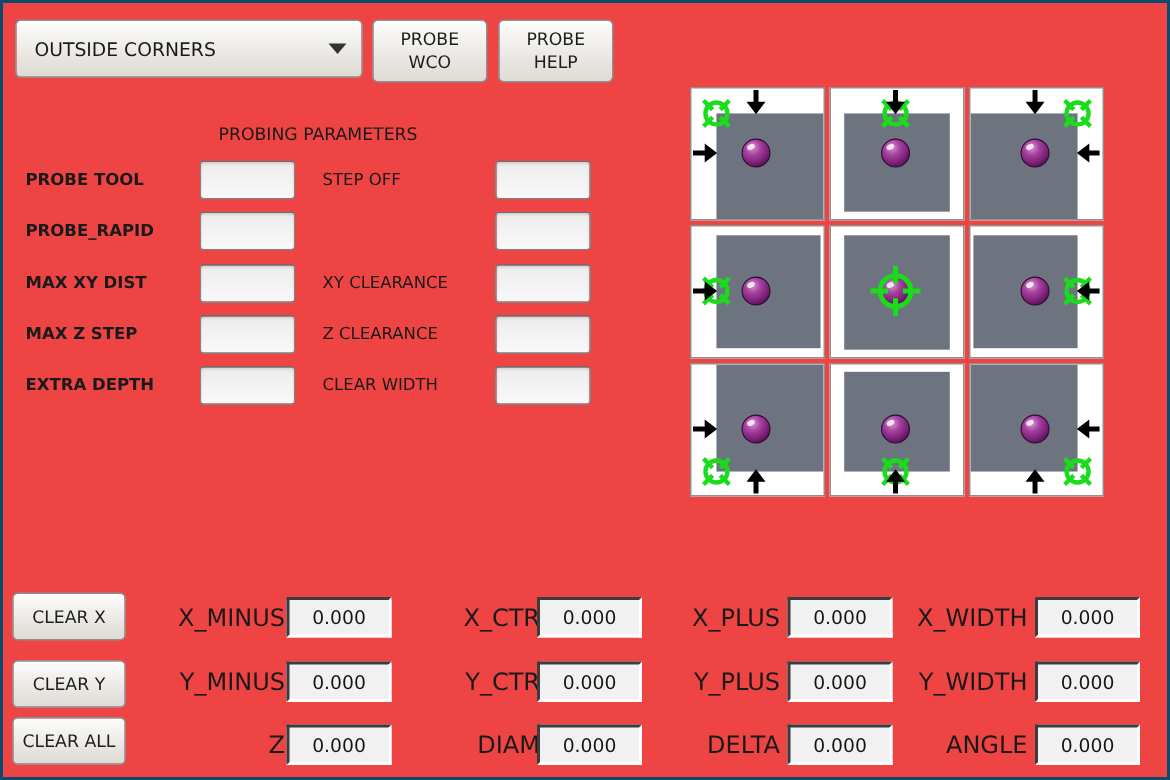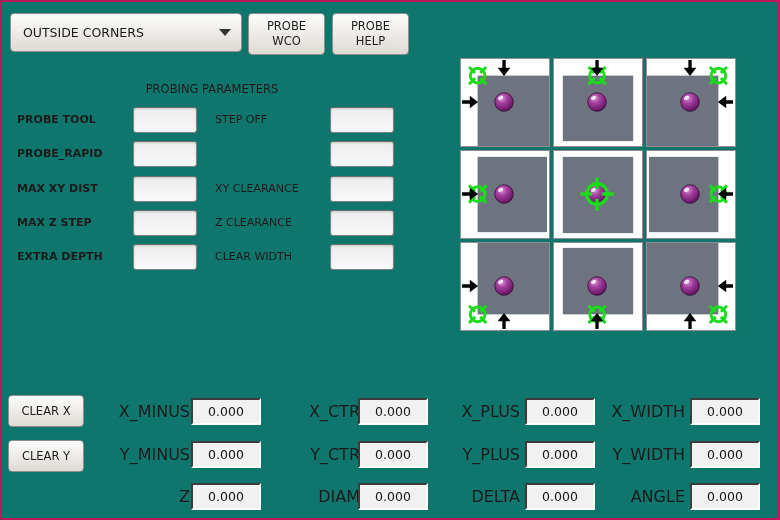--- a/index.html
+++ b/index.html
@@ -1,18 +1,18 @@
 <!DOCTYPE html>
 <html><head>
 <meta charset="utf-8">
 <style>
   html,body { margin:0; padding:0; background:#9a9a9a; }
   .window {
     position:relative; width:780px; height:520px;
-    background:#0f766e; border:2px solid #be185d; box-sizing:border-box;
+    background:#ef4444; border:2px solid #0c4a6e; box-sizing:border-box;
     font-family:"DejaVu Sans","Liberation Sans",sans-serif; color:#1a1a1a;
     overflow:hidden;
   }
   
   .raised {
     background:linear-gradient(#fdfdfc,#efedea 45%,#dedad4);
     border:1px solid #8f8f8f; border-radius:4px;
     box-shadow:inset 0 1px 0 #ffffff;
   }
   .btn {
@@ -229,20 +229,21 @@
         <use href="#chS" transform="translate(73,73)"></use>
         <use href="#arrL"></use>
           <use href="#arrU"></use>
       </svg>
     </div>
 
   </div>
 
   <div class="btn raised clear-btn" style="top:393px">CLEAR X</div>
   <div class="btn raised clear-btn" style="top:438px">CLEAR Y</div>
+  <div class="btn raised clear-btn" style="top:476px">CLEAR ALL</div>
 
   <span class="rlabel" style="left:98px;top:396px">X_MINUS</span>
   <div class="vbox" style="left:189px;top:396px">0.000</div>
   <span class="rlabel" style="left:268px;top:396px">X_CTR</span>
   <div class="vbox" style="left:356px;top:396px">0.000</div>
   <span class="rlabel" style="left:428px;top:396px">X_PLUS</span>
   <div class="vbox" style="left:523px;top:396px">0.000</div>
   <span class="rlabel" style="left:593px;top:396px">X_WIDTH</span>
   <div class="vbox" style="left:688px;top:396px">0.000</div>
 

